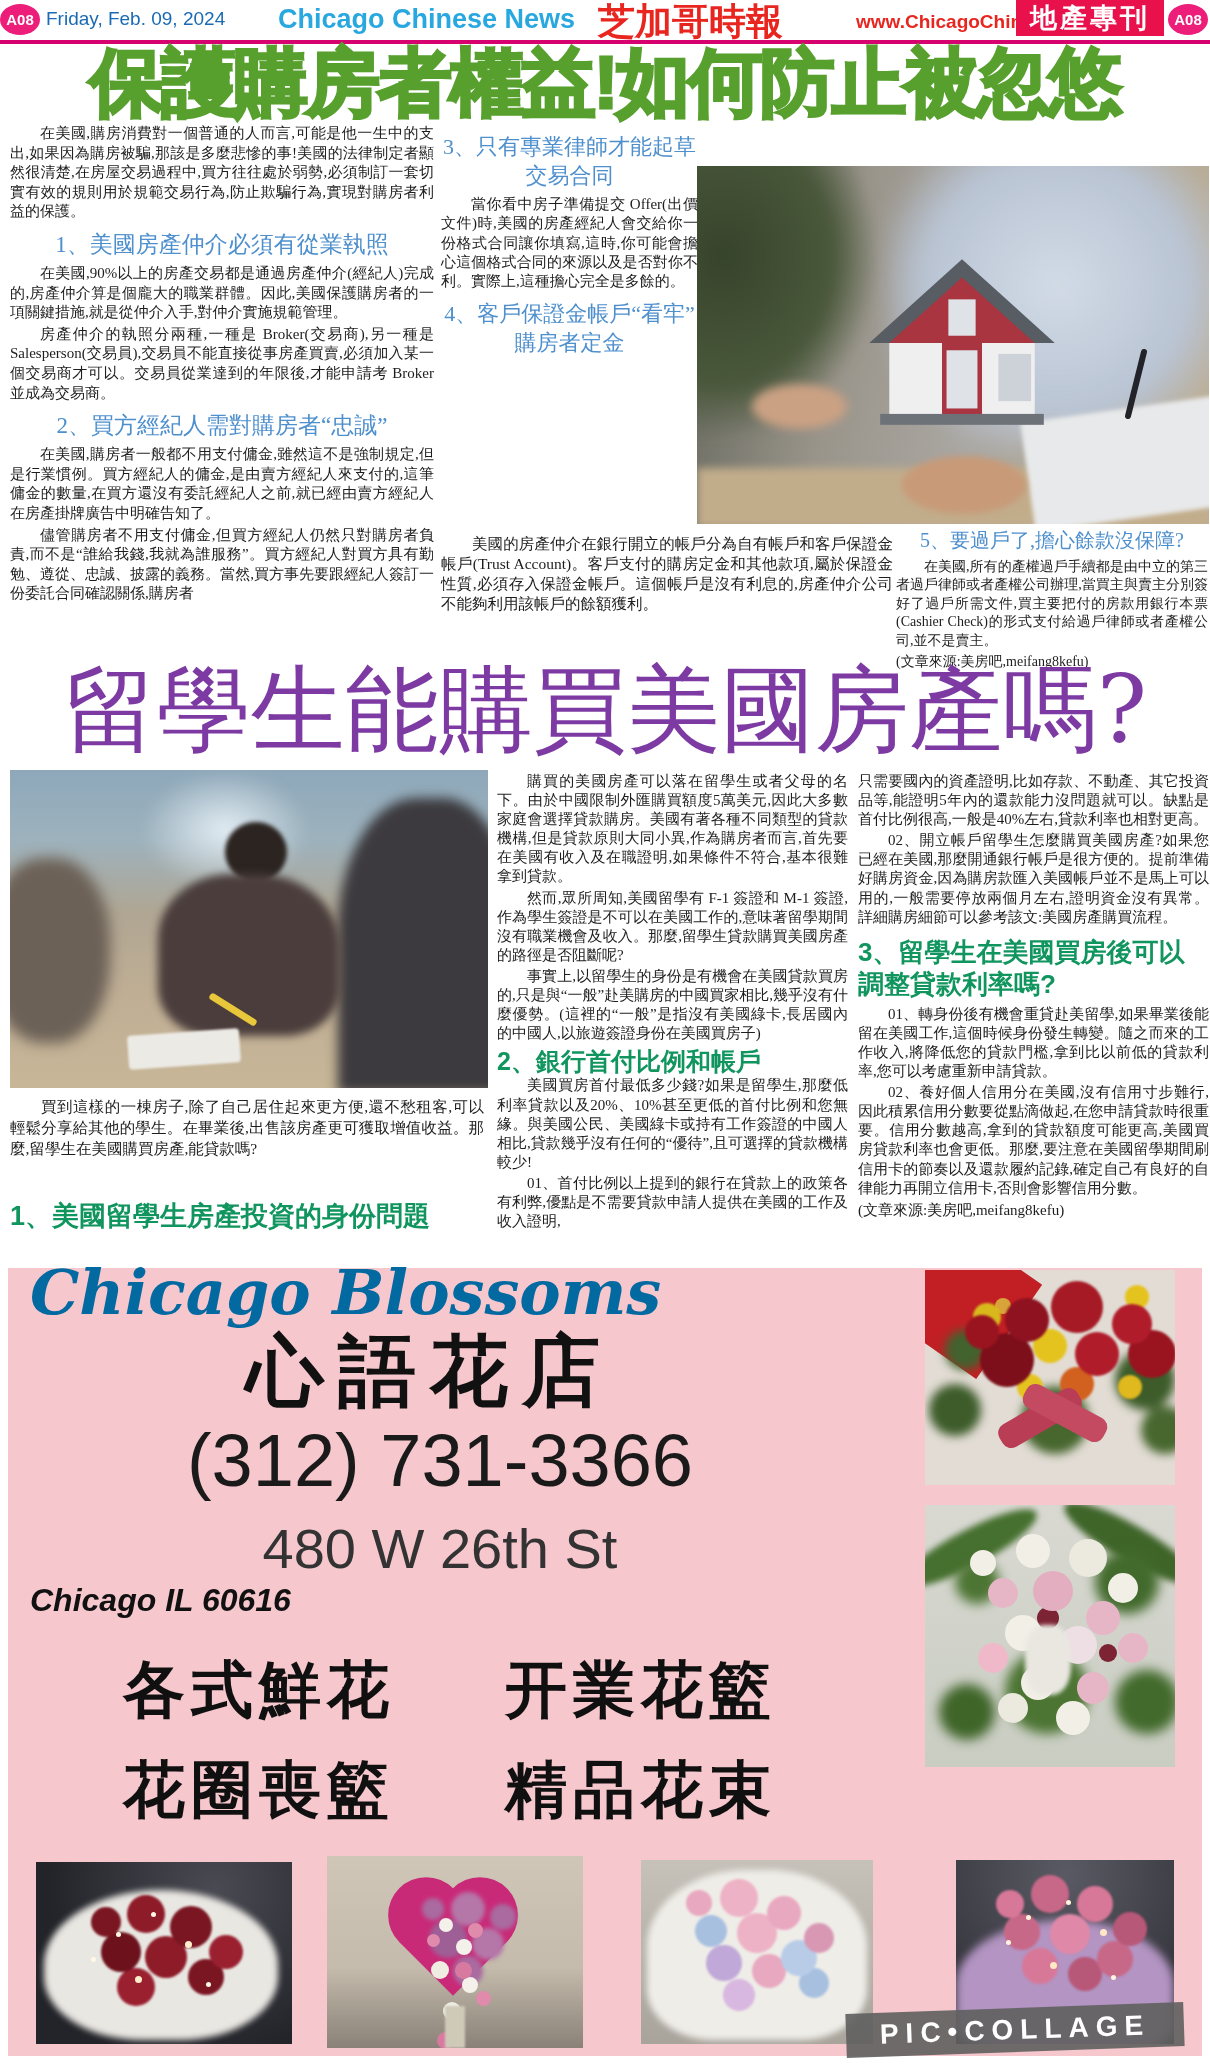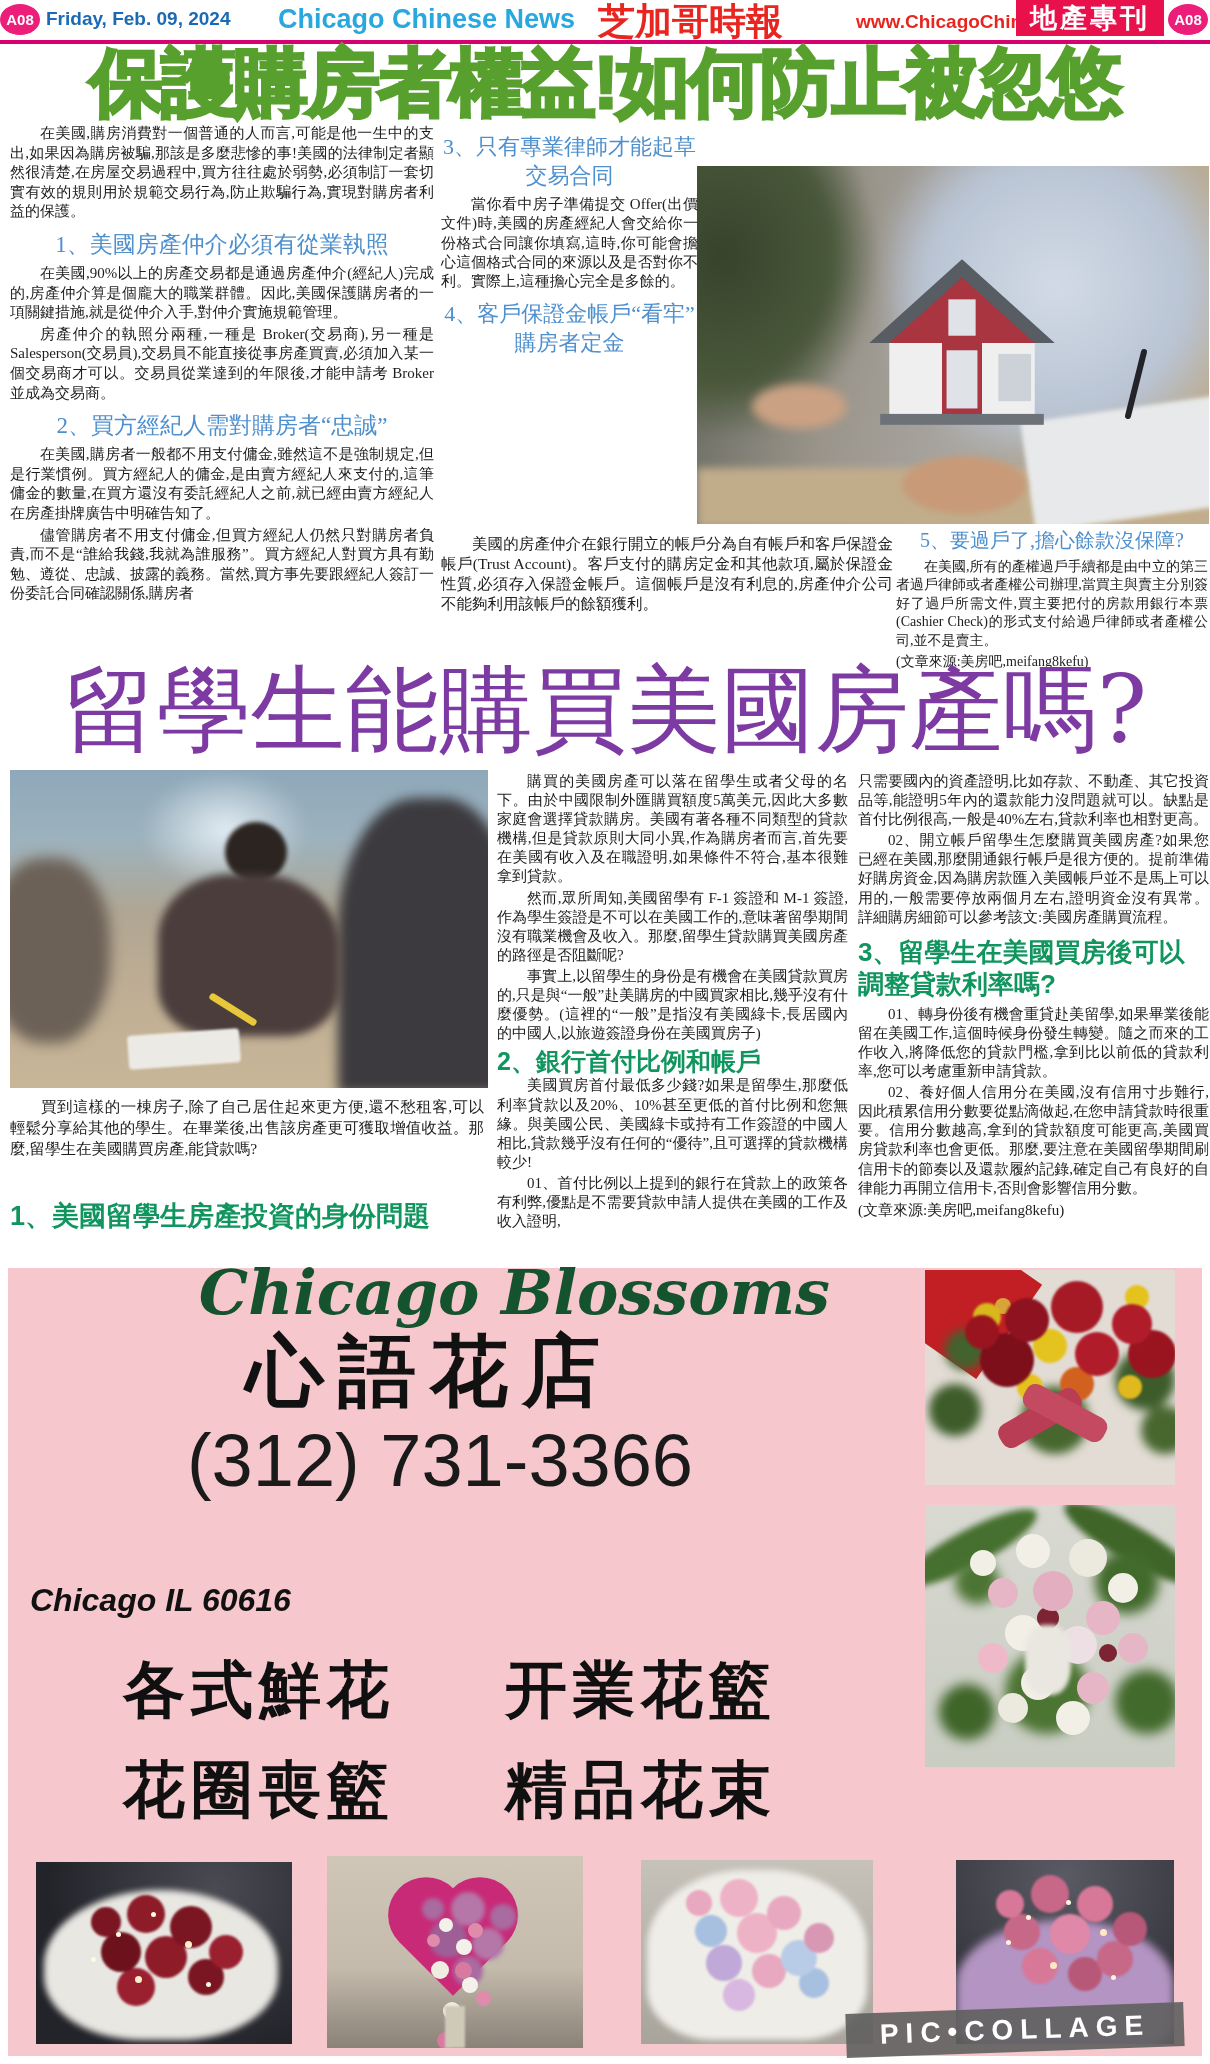--- a/index.html
+++ b/index.html
@@ -3,21 +3,21 @@
 <meta charset="utf-8">
 <style>
 html,body{margin:0;padding:0;background:#e9e9e9}
 .page{position:relative;width:1210px;height:2064px;background:#ffffff;overflow:hidden;
   font-family:"Liberation Serif","DejaVu Serif",serif;color:#1d1d1d}
 .abs{position:absolute}
 
 .hdr-circle{width:40px;height:31px;background:#ec1e79;border-radius:50%;color:#fff;
   font-family:"Liberation Sans",sans-serif;font-weight:bold;font-size:15px;
   display:flex;align-items:center;justify-content:center}
-.hdr-date{left:46px;top:8px;color:#1a6ab5;font-size:19px;font-weight:bold;font-family:"Liberation Sans",sans-serif}
+.hdr-date{left:46px;top:8px;color:#1a6ab5;font-size:19px;font-weight:normal;font-family:"Liberation Sans",sans-serif}
 .hdr-brand-en{left:278px;top:4px;color:#29a8e0;font-size:27px;font-weight:bold;font-family:"Liberation Sans",sans-serif}
 .hdr-brand-zh{left:598px;top:-3px;color:#e8251f;font-size:37px;font-weight:bold;font-family:"Liberation Sans",sans-serif}
 .hdr-site{left:856px;top:11px;color:#e8251f;font-size:19px;font-weight:bold;font-family:"Liberation Sans",sans-serif}
 .hdr-box{left:1016px;top:0;width:148px;height:36px;background:#e8114b;color:#fff;font-size:27px;font-weight:bold;
   letter-spacing:3px;display:flex;align-items:center;justify-content:center;font-family:"Liberation Sans",sans-serif}
 .hdr-rule{left:0;top:40px;width:1210px;height:4px;background:#d6006e}
 
 .headline1{left:0;top:44px;width:1210px;text-align:center;font-family:"Liberation Sans",sans-serif;
   font-weight:bold;font-size:74px;line-height:78px;color:#57a02e;-webkit-text-stroke:3px #57a02e;letter-spacing:-2px}
 .col{text-align:justify}
@@ -58,22 +58,22 @@
   background:linear-gradient(180deg,#8ea8ba 0%,#9db2bd 22%,#b0a693 45%,#bfae94 70%,#c7b697 100%)}
 .p2-glow{left:130px;top:0;width:170px;height:120px;background:radial-gradient(#e2ecf3 0%,transparent 70%);filter:blur(6px)}
 .p2-figR{left:328px;top:28px;width:175px;height:295px;background:#3c3a3e;border-radius:45% 40% 0 0;filter:blur(6px)}
 .p2-figL{left:-22px;top:88px;width:122px;height:185px;background:#6c6157;border-radius:45%;filter:blur(7px)}
 .p2-head{left:215px;top:52px;width:62px;height:60px;background:#2b2420;border-radius:50%;filter:blur(2px)}
 .p2-body{left:148px;top:104px;width:182px;height:162px;background:#4a3d3c;border-radius:40% 45% 30% 30%;filter:blur(4px)}
 .p2-paper{left:118px;top:262px;width:112px;height:34px;background:#eceae4;transform:rotate(-4deg);border-radius:4px;filter:blur(1px)}
 .p2-pencil{left:196px;top:236px;width:54px;height:7px;background:#e8c83a;transform:rotate(32deg);border-radius:3px}
 
 .ad-bg{left:8px;top:1268px;width:1194px;height:788px;background:#f6c7cc}
-.ad-name-en{left:30px;top:1256px;width:800px;text-align:right;font-family:"DejaVu Serif",serif;
-  font-style:italic;font-weight:bold;font-size:62px;color:#14532d}
+.ad-name-en{left:30px;top:1256px;width:800px;text-align:left;font-family:"DejaVu Serif",serif;
+  font-style:italic;font-weight:bold;font-size:62px;color:#0369a1}
 .ad-name-zh{left:30px;top:1320px;width:800px;text-align:center;font-family:"Liberation Sans",sans-serif;
   font-weight:bold;font-size:78px;letter-spacing:14px;color:#111}
 .ad-phone{left:10px;top:1418px;width:860px;text-align:center;font-family:"Liberation Sans",sans-serif;
   font-size:74px;color:#1a1a1a}
 .ad-addr1{left:30px;top:1516px;width:820px;text-align:center;font-family:"Liberation Sans",sans-serif;font-size:56px;color:#333}
 .ad-addr2{left:30px;top:1582px;width:820px;text-align:left;font-family:"Liberation Sans",sans-serif;
   font-weight:bold;font-style:italic;font-size:32px;color:#111}
 .ad-services{left:40px;top:1648px;width:820px;display:flex;flex-direction:column;gap:16px}
 .ad-srow{display:flex;justify-content:center;gap:110px}
 .ad-service{font-family:"Liberation Sans",sans-serif;font-weight:bold;font-size:62px;letter-spacing:6px;color:#101010}
@@ -244,20 +244,21 @@
     </div>
     <p class="p">01、轉身份後有機會重貸赴美留學,如果畢業後能留在美國工作,這個時候身份發生轉變。隨之而來的工作收入,將降低您的貸款門檻,拿到比以前低的貸款利率,您可以考慮重新申請貸款。</p>
     <p class="p">02、養好個人信用分在美國,沒有信用寸步難行,因此積累信用分數要從點滴做起,在您申請貸款時很重要。信用分數越高,拿到的貸款額度可能更高,美國買房貸款利率也會更低。那麼,要注意在美國留學期間刷信用卡的節奏以及還款履約記錄,確定自己有良好的自律能力再開立信用卡,否則會影響信用分數。</p>
     <p class="p src">(文章來源:美房吧,meifang8kefu)</p>
   </div>
 
   <div class="abs ad-bg"></div>
   <div class="abs ad-name-en">Chicago Blossoms</div>
   <div class="abs ad-name-zh">心語花店</div>
   <div class="abs ad-phone">(312) 731-3366</div>
+  <div class="abs ad-addr1">480 W 26th St</div>
   <div class="abs ad-addr2">Chicago IL 60616</div>
   <div class="abs ad-services">
     <div class="ad-srow">
       <span class="ad-service">各式鮮花</span>
       <span class="ad-service">开業花籃</span>
     </div>
     <div class="ad-srow">
       <span class="ad-service">花圈喪籃</span>
       <span class="ad-service">精品花束</span>
     </div>

